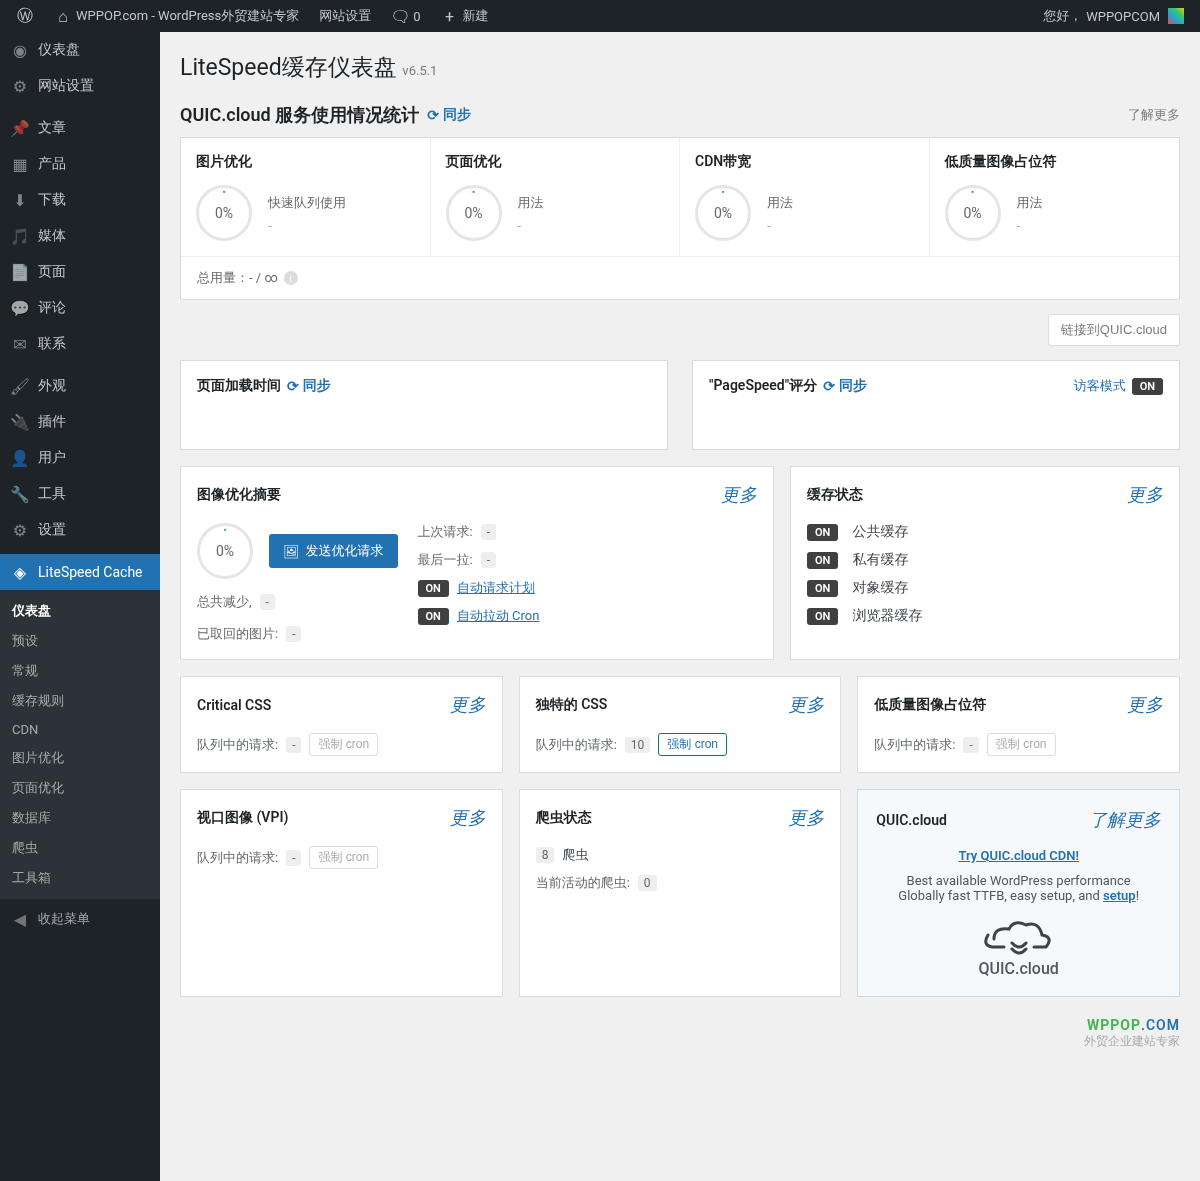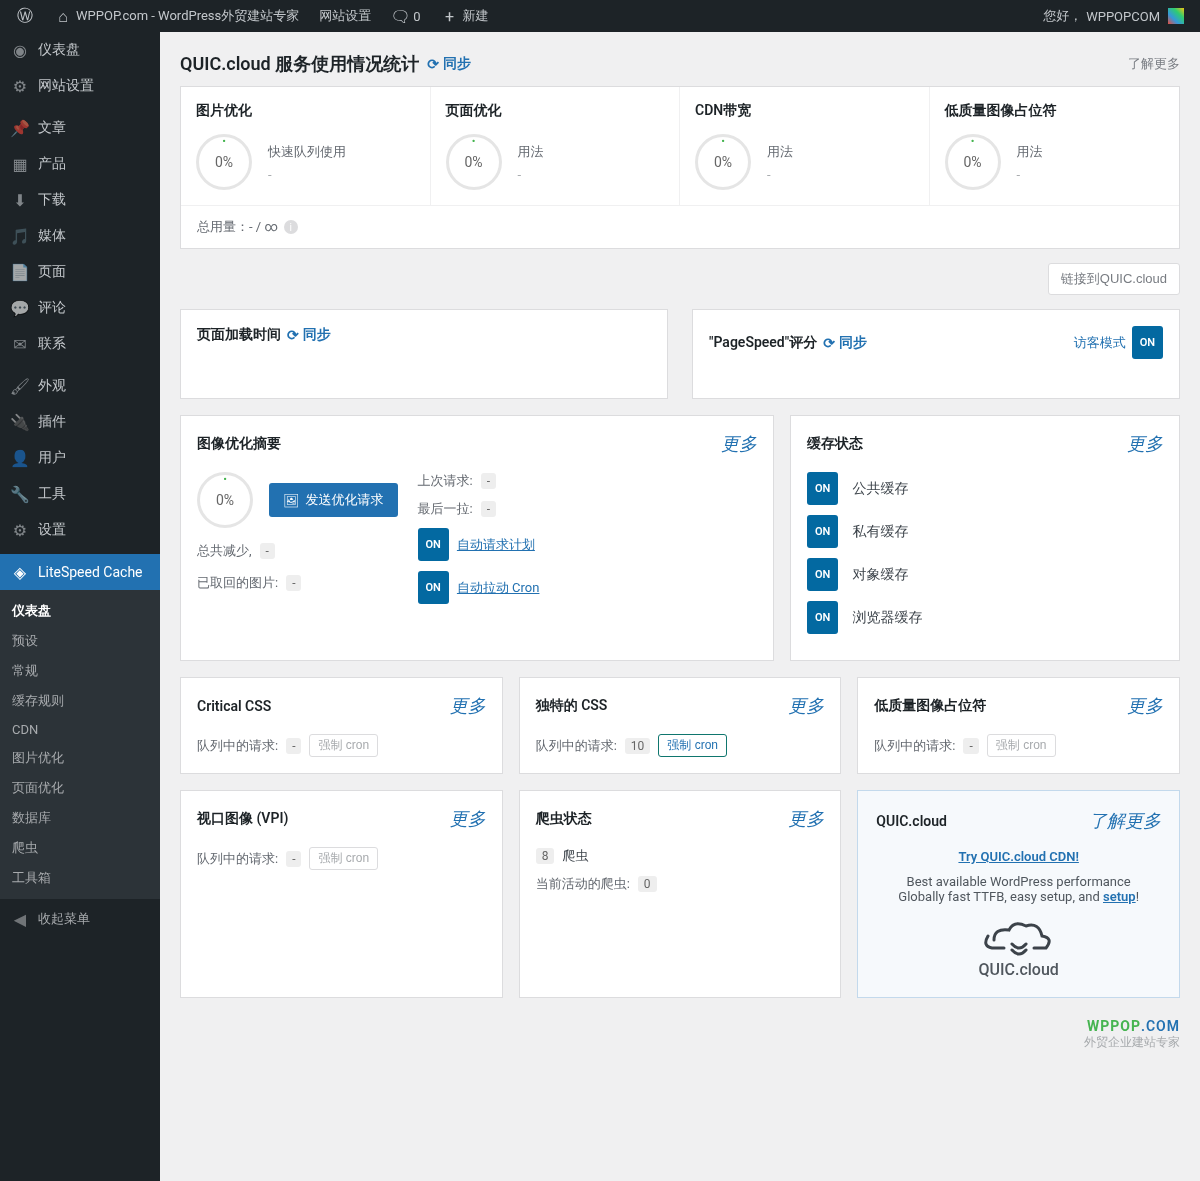--- a/index.html
+++ b/index.html
@@ -41,21 +41,21 @@
 .info-ico { display: inline-flex; width: 14px; height: 14px; border-radius: 50%; background: #dcdcde; color: #fff; align-items: center; justify-content: center; font-size: 10px; }
 .btn-link { color: #2271b1; cursor: pointer; }
 .btn-outline { border: 1px solid #dcdcde; background: #fff; padding: 6px 12px; border-radius: 3px; color: #787c82; cursor: pointer; font-size: 13px; }
 .right-align { text-align: right; margin: 14px 0; }
 .grid-2 { display: grid; grid-template-columns: 1fr 1fr; gap: 24px; }
 .grid-3 { display: grid; grid-template-columns: 1fr 1fr 1fr; gap: 16px; margin-top: 16px; }
 .card { background: #fff; border: 1px solid #dcdcde; padding: 16px; }
 .card-head { display: flex; align-items: center; justify-content: space-between; margin-bottom: 16px; }
 .card-title { font-weight: 600; font-size: 14px; color: #1d2327; display: inline-flex; align-items: center; gap: 6px; }
 .more { color: #2271b1; font-size: 18px; cursor: pointer; font-style: italic; }
-.badge-on { background: #0369a1; color: #fff; padding: 10px 8px; border-radius: 3px; font-size: 11px; font-weight: 600; }
+.badge-on { background: #404040; color: #fff; padding: 2px 8px; border-radius: 3px; font-size: 11px; font-weight: 600; }
 .row-items { display: flex; flex-direction: column; gap: 10px; font-size: 13px; }
 .kv { display: flex; align-items: center; gap: 8px; }
 .kv-label { color: #646970; }
 .pill { background: #eee; color: #666; padding: 1px 6px; border-radius: 3px; font-size: 12px; }
 .btn-primary { background: #2271b1; color: #fff; border: none; padding: 8px 14px; border-radius: 3px; cursor: pointer; font-size: 13px; display: inline-flex; align-items: center; gap: 6px; }
 .btn-mini { border: 1px solid #0f766e; color: #2271b1; background: #fff; padding: 2px 8px; border-radius: 3px; font-size: 12px; cursor: pointer; }
 .btn-mini.disabled { border-color: #dcdcde; color: #a7aaad; }
 .cache-row { display: flex; align-items: center; gap: 14px; margin-bottom: 10px; font-size: 14px; }
 .quic-card { background: #f6f9fc; border: 1px solid #c3d9ec; padding: 18px; }
 .quic-card .more { color: #2271b1; }
@@ -185,20 +185,24 @@
         <div class="submenu-item">爬虫</div>
         <div class="submenu-item">工具箱</div>
       </div>
     <div class="collapse-menu">
       <span class="menu-icon">◀</span>
       <span>收起菜单</span>
     </div>
   </div>
 
   <div class="content">
+    <h1>
+      <span>LiteSpeed缓存仪表盘</span>
+      <span class="ver">v6.5.1</span>
+    </h1>
 
     <div class="section-head">
       <div class="section-title">
         <span>QUIC.cloud 服务使用情况统计</span>
         <span class="sync-link">
           <span>⟳</span>
           <span>同步</span>
         </span>
       </div>
       <span class="learn-more">了解更多</span>

